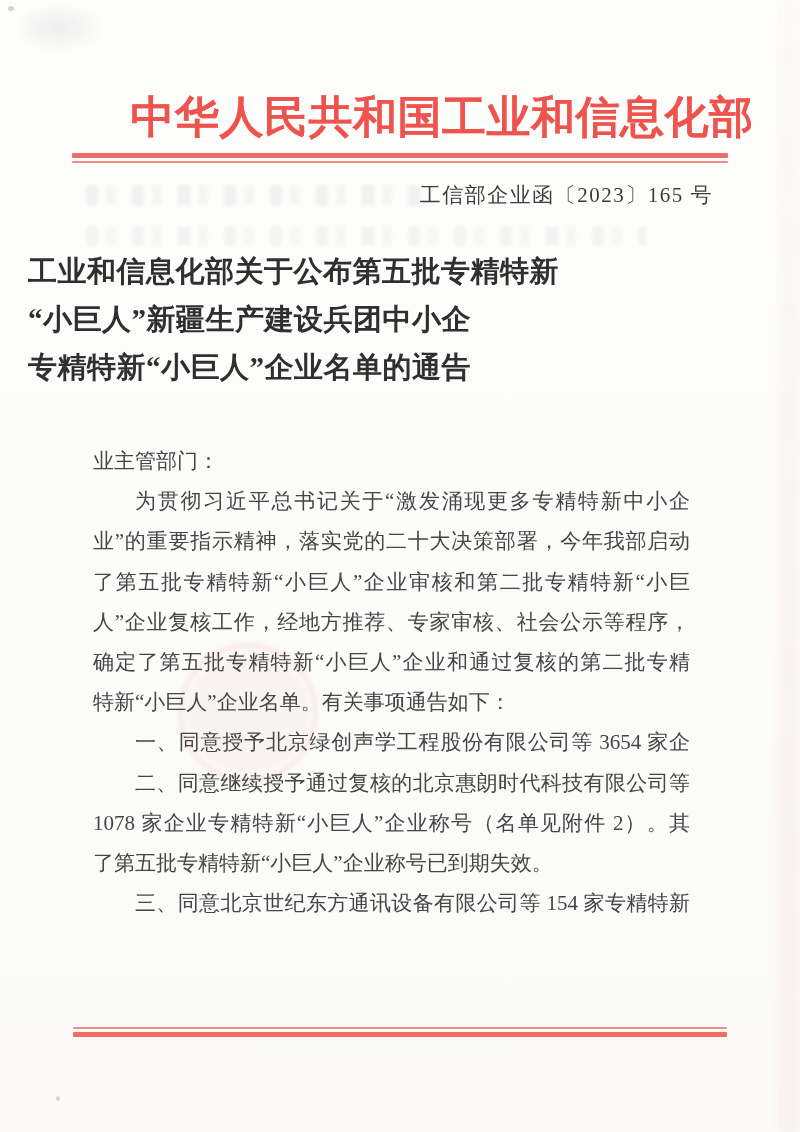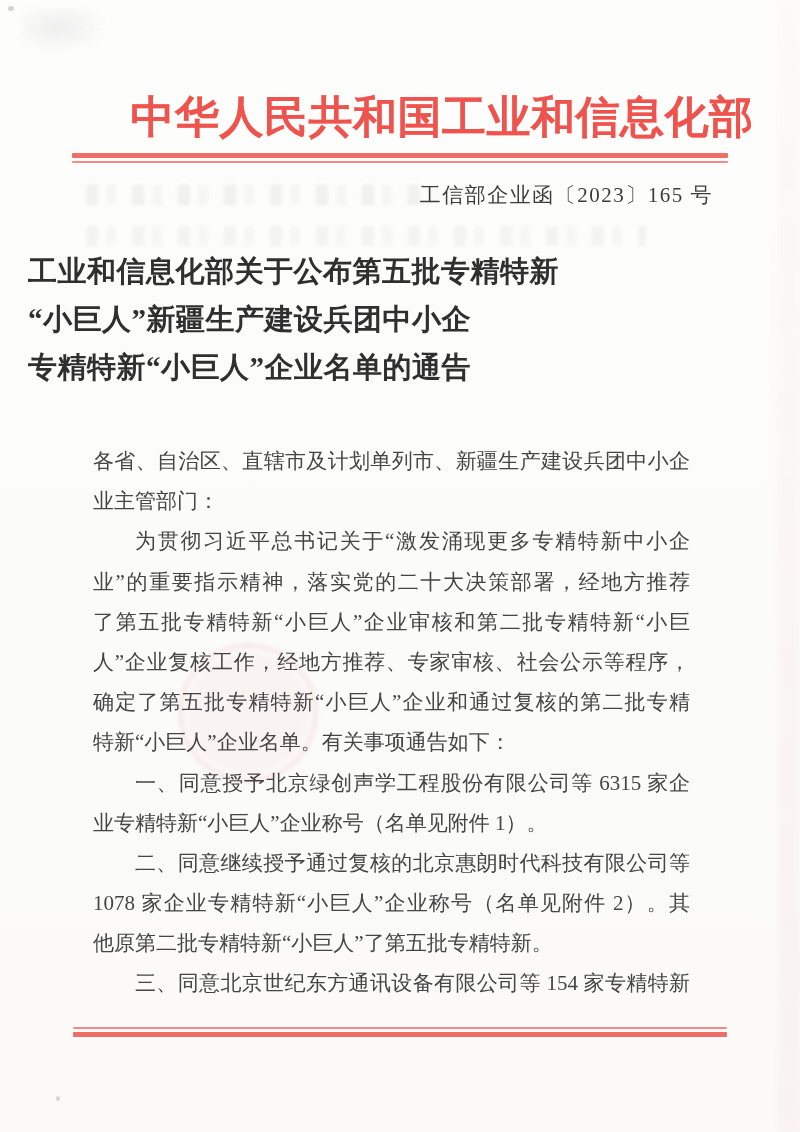--- a/index.html
+++ b/index.html
@@ -145,33 +145,31 @@
 
   <div class="notice-title" id="notice-title">
       <div class="title-line">工业和信息化部关于公布第五批专精特新</div>
       <div class="title-line">“小巨人”新疆生产建设兵团中小企</div>
       <div class="title-line">专精特新“小巨人”企业名单的通告</div>
     </div>
 
   <div class="seal-bleed"></div>
 
   <div class="body-text" id="body-text">
-      <div class="line">各省、自治区、直辖市及计划单列市、新疆生产建设兵团中小企</div>
       <div class="line end">业主管部门：</div>
       <div class="line indent">为贯彻习近平总书记关于“激发涌现更多专精特新中小企</div>
-      <div class="line">业”的重要指示精神，落实党的二十大决策部署，经地方推荐</div>
+      <div class="line">业”的重要指示精神，落实党的二十大决策部署，今年我部启动</div>
       <div class="line">了第五批专精特新“小巨人”企业审核和第二批专精特新“小巨</div>
       <div class="line">人”企业复核工作，经地方推荐、专家审核、社会公示等程序，</div>
       <div class="line">确定了第五批专精特新“小巨人”企业和通过复核的第二批专精</div>
       <div class="line end">特新“小巨人”企业名单。有关事项通告如下：</div>
-      <div class="line indent">一、同意授予北京绿创声学工程股份有限公司等 6315 家企</div>
-      <div class="line end">业专精特新“小巨人”企业称号（名单见附件 1）。</div>
+      <div class="line indent">一、同意授予北京绿创声学工程股份有限公司等 3654 家企</div>
       <div class="line indent">二、同意继续授予通过复核的北京惠朗时代科技有限公司等</div>
       <div class="line">1078 家企业专精特新“小巨人”企业称号（名单见附件 2）。其</div>
-      <div class="line end">他原第二批专精特新“小巨人”了第五批专精特新。</div>
+      <div class="line end">了第五批专精特新“小巨人”企业称号已到期失效。</div>
       <div class="line indent">三、同意北京世纪东方通讯设备有限公司等 154 家专精特新</div>
     </div>
 
   <div class="rule-footer">
     <div class="rule thin"></div>
     <div class="rule thick"></div>
   </div>
 
 </div>
 

